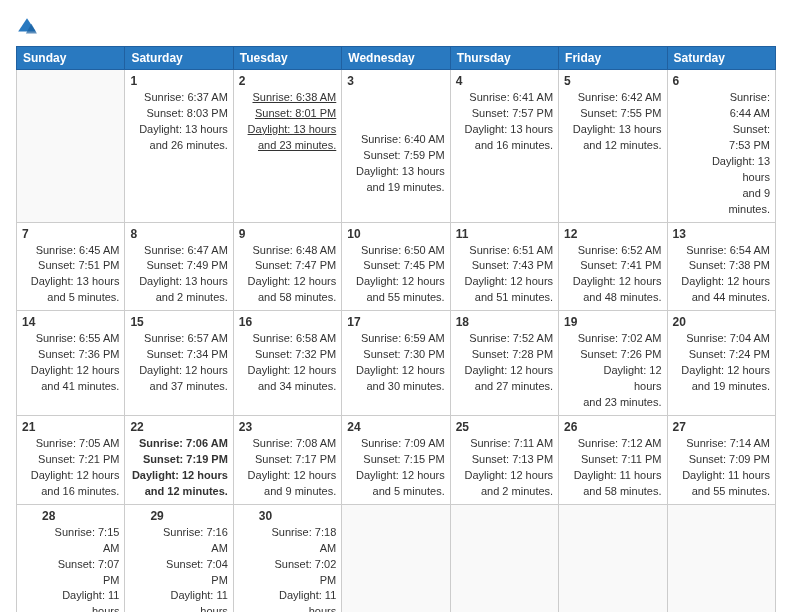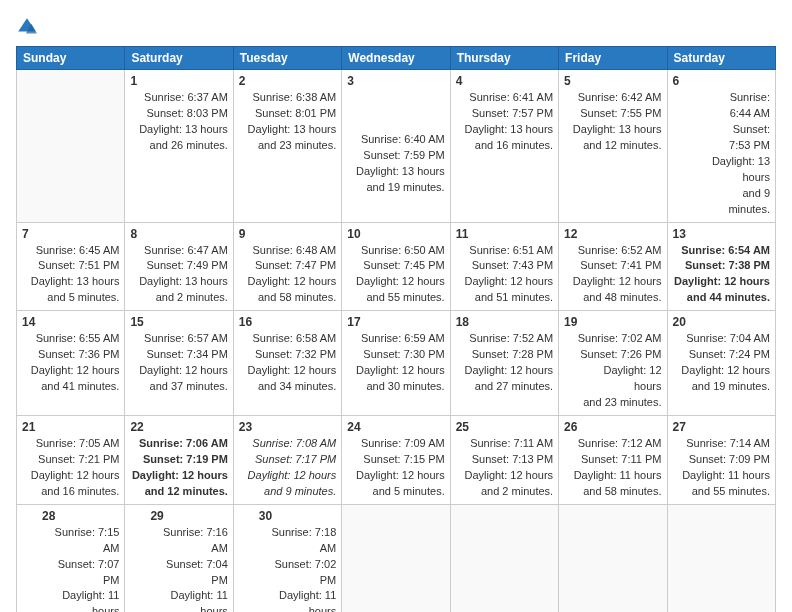--- a/index.html
+++ b/index.html
@@ -128,21 +128,21 @@
           <td class="empty-cell"></td>
           <td>
             <div class="day-number">1</div>
             <div class="day-info" style="white-space: pre-line;">Sunrise: 6:37 AM
 Sunset: 8:03 PM
 Daylight: 13 hours
 and 26 minutes.</div>
           </td>
           <td>
             <div class="day-number">2</div>
-            <div class="day-info" style="white-space: pre-line;">Sunrise: 6:38 AM
+            <div class="day-info" style="white-space: pre-line; text-decoration: underline;">Sunrise: 6:38 AM
 Sunset: 8:01 PM
 Daylight: 13 hours
 and 23 minutes.</div>
           </td>
           <td>
             <div class="day-number">3</div>
             <div class="day-info" style="white-space: pre-line; margin-top: 44px;">Sunrise: 6:40 AM
 Sunset: 7:59 PM
 Daylight: 13 hours
 and 19 minutes.</div>
@@ -207,21 +207,21 @@
           </td>
           <td>
             <div class="day-number">12</div>
             <div class="day-info" style="white-space: pre-line;">Sunrise: 6:52 AM
 Sunset: 7:41 PM
 Daylight: 12 hours
 and 48 minutes.</div>
           </td>
           <td>
             <div class="day-number">13</div>
-            <div class="day-info" style="white-space: pre-line; font-weight: bold;">Sunrise: 6:54 AM
+            <div class="day-info" style="white-space: pre-line;">Sunrise: 6:54 AM
 Sunset: 7:38 PM
 Daylight: 12 hours
 and 44 minutes.</div>
           </td>
         </tr>
         <tr>
           <td>
             <div class="day-number">14</div>
             <div class="day-info" style="white-space: pre-line;">Sunrise: 6:55 AM
 Sunset: 7:36 PM
@@ -281,21 +281,21 @@
           </td>
           <td>
             <div class="day-number">22</div>
             <div class="day-info" style="white-space: pre-line; font-weight: bold;">Sunrise: 7:06 AM
 Sunset: 7:19 PM
 Daylight: 12 hours
 and 12 minutes.</div>
           </td>
           <td>
             <div class="day-number">23</div>
-            <div class="day-info" style="white-space: pre-line; font-style: italic;">Sunrise: 7:08 AM
+            <div class="day-info" style="white-space: pre-line;">Sunrise: 7:08 AM
 Sunset: 7:17 PM
 Daylight: 12 hours
 and 9 minutes.</div>
           </td>
           <td>
             <div class="day-number">24</div>
             <div class="day-info" style="white-space: pre-line;">Sunrise: 7:09 AM
 Sunset: 7:15 PM
 Daylight: 12 hours
 and 5 minutes.</div>

